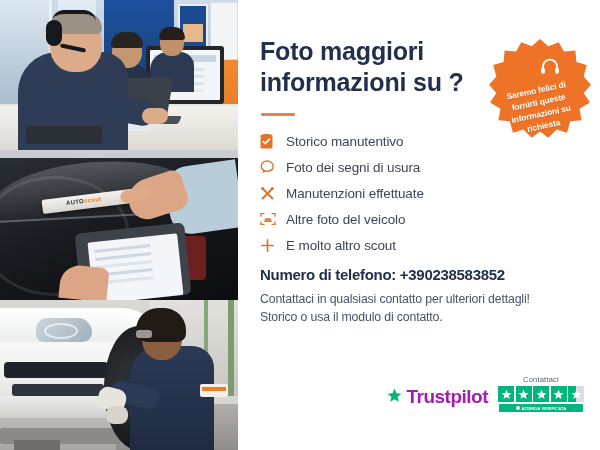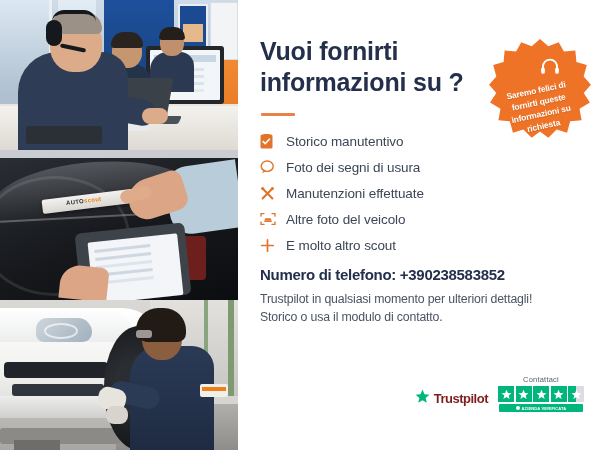--- a/index.html
+++ b/index.html
@@ -191,21 +191,21 @@
   .badge { position:absolute; right:8px; top:38px; width:104px; height:104px; }
   .badge svg { position:absolute; inset:0; }
   .badge-headset { position:absolute; left:50%; top:20px; transform:translateX(-50%); }
   .badge-text { position:absolute; left:50%; top:47px; transform:translate(-50%,0) rotate(-12deg);
     width:88px; text-align:center; color:#fff; font-size:8.4px; font-weight:bold;
     line-height:1.42; letter-spacing:-.1px; text-shadow:0 1px 1px rgba(0,0,0,.14); }
 
   
   .tp { position:absolute; right:16px; bottom:38px; display:flex; align-items:flex-end; gap:10px; }
   .tp-logo { display:flex; align-items:center; gap:4px; padding-bottom:4px; }
-  .tp-name { font-size:13px; font-weight:bold; color:#7f1d1d; letter-spacing:-.5px; }
+  .tp-name { font-size:19px; font-weight:bold; color:#a21caf; letter-spacing:-.5px; }
   .tp-right { display:flex; flex-direction:column; align-items:center; gap:2px; }
   .tp-rating { font-size:7.5px; color:#56616b; letter-spacing:.2px; }
   .tp-stars { display:flex; gap:1.5px; }
   .tp-star { width:16px; height:16px; background:#00b67a; display:flex;
     align-items:center; justify-content:center; }
   .tp-star.half { background:linear-gradient(90deg,#00b67a 52%,#dcdce6 52%); }
   .tp-verified { display:flex; align-items:center; justify-content:center; gap:2px;
     background:#00b67a; width:84px; height:8px; border-radius:1px; }
   .tp-verified span { font-size:4px; color:#fff; letter-spacing:.15px; font-weight:bold; }
   .tp-vdot { width:4px; height:4px; border-radius:50%; background:#fff; flex:none; }
@@ -298,21 +298,21 @@
         <div class="p3-hair"></div>
         <div class="p3-glass"></div>
       <div class="p3-arm"></div>
         <div class="p3-glove"></div>
         <div class="p3-glove2"></div>
     </div>
   </div>
 
   <div class="content">
 
-    <h1 class="headline">Vuoi fornirti informazioni su ?</h1>
+    <h1 class="headline">Foto maggiori informazioni su ?</h1>
     <div class="rule"></div>
 
     <ul class="feature-list">
 
       <li class="feature-row">
         <span class="feat-icon">
           <svg width="13" height="15" viewBox="0 0 13 15">
             <rect x="0.5" y="0.5" width="12" height="14" rx="1.5" fill="#e0742a"></rect>
             <rect x="3.5" y="-0.5" width="6" height="3" rx="1" fill="#e0742a"></rect>
             <path d="M3.2 7.6 L5.2 9.6 L9.4 5.2" stroke="#fff" stroke-width="1.6" fill="none" stroke-linecap="round" stroke-linejoin="round"></path>
@@ -373,21 +373,21 @@
         <span class="feat-label">E molto altro scout</span>
       </li>
     </ul>
 
     <div class="phone-block">
       <div class="phone-line">
         <span>Numero di telefono:</span>
         <span>+390238583852</span>
       </div>
       <div class="sub-line">
-        <div>Trustpilot in qualsiasi momento per ulteriori dettagli!</div>
+        <div>Contattaci in qualsiasi contatto per ulteriori dettagli!</div>
         <div>Storico o usa il modulo di contatto.</div>
       </div>
     </div>
 
     <div class="badge">
       <svg viewBox="0 0 100 100">
         <path fill="#ee7326" d="M50 1 L58 8 L68 4 L73 13 L84 12 L85 23 L95 26 L92 37 L99 45 L92 53
           L98 62 L88 68 L90 79 L79 80 L76 91 L66 88 L58 96 L50 90 L42 96 L34 88 L24 91 L21 80
           L10 79 L12 68 L2 62 L8 53 L1 45 L8 37 L5 26 L15 23 L16 12 L27 13 L32 4 L42 8 Z"></path>
       </svg>

